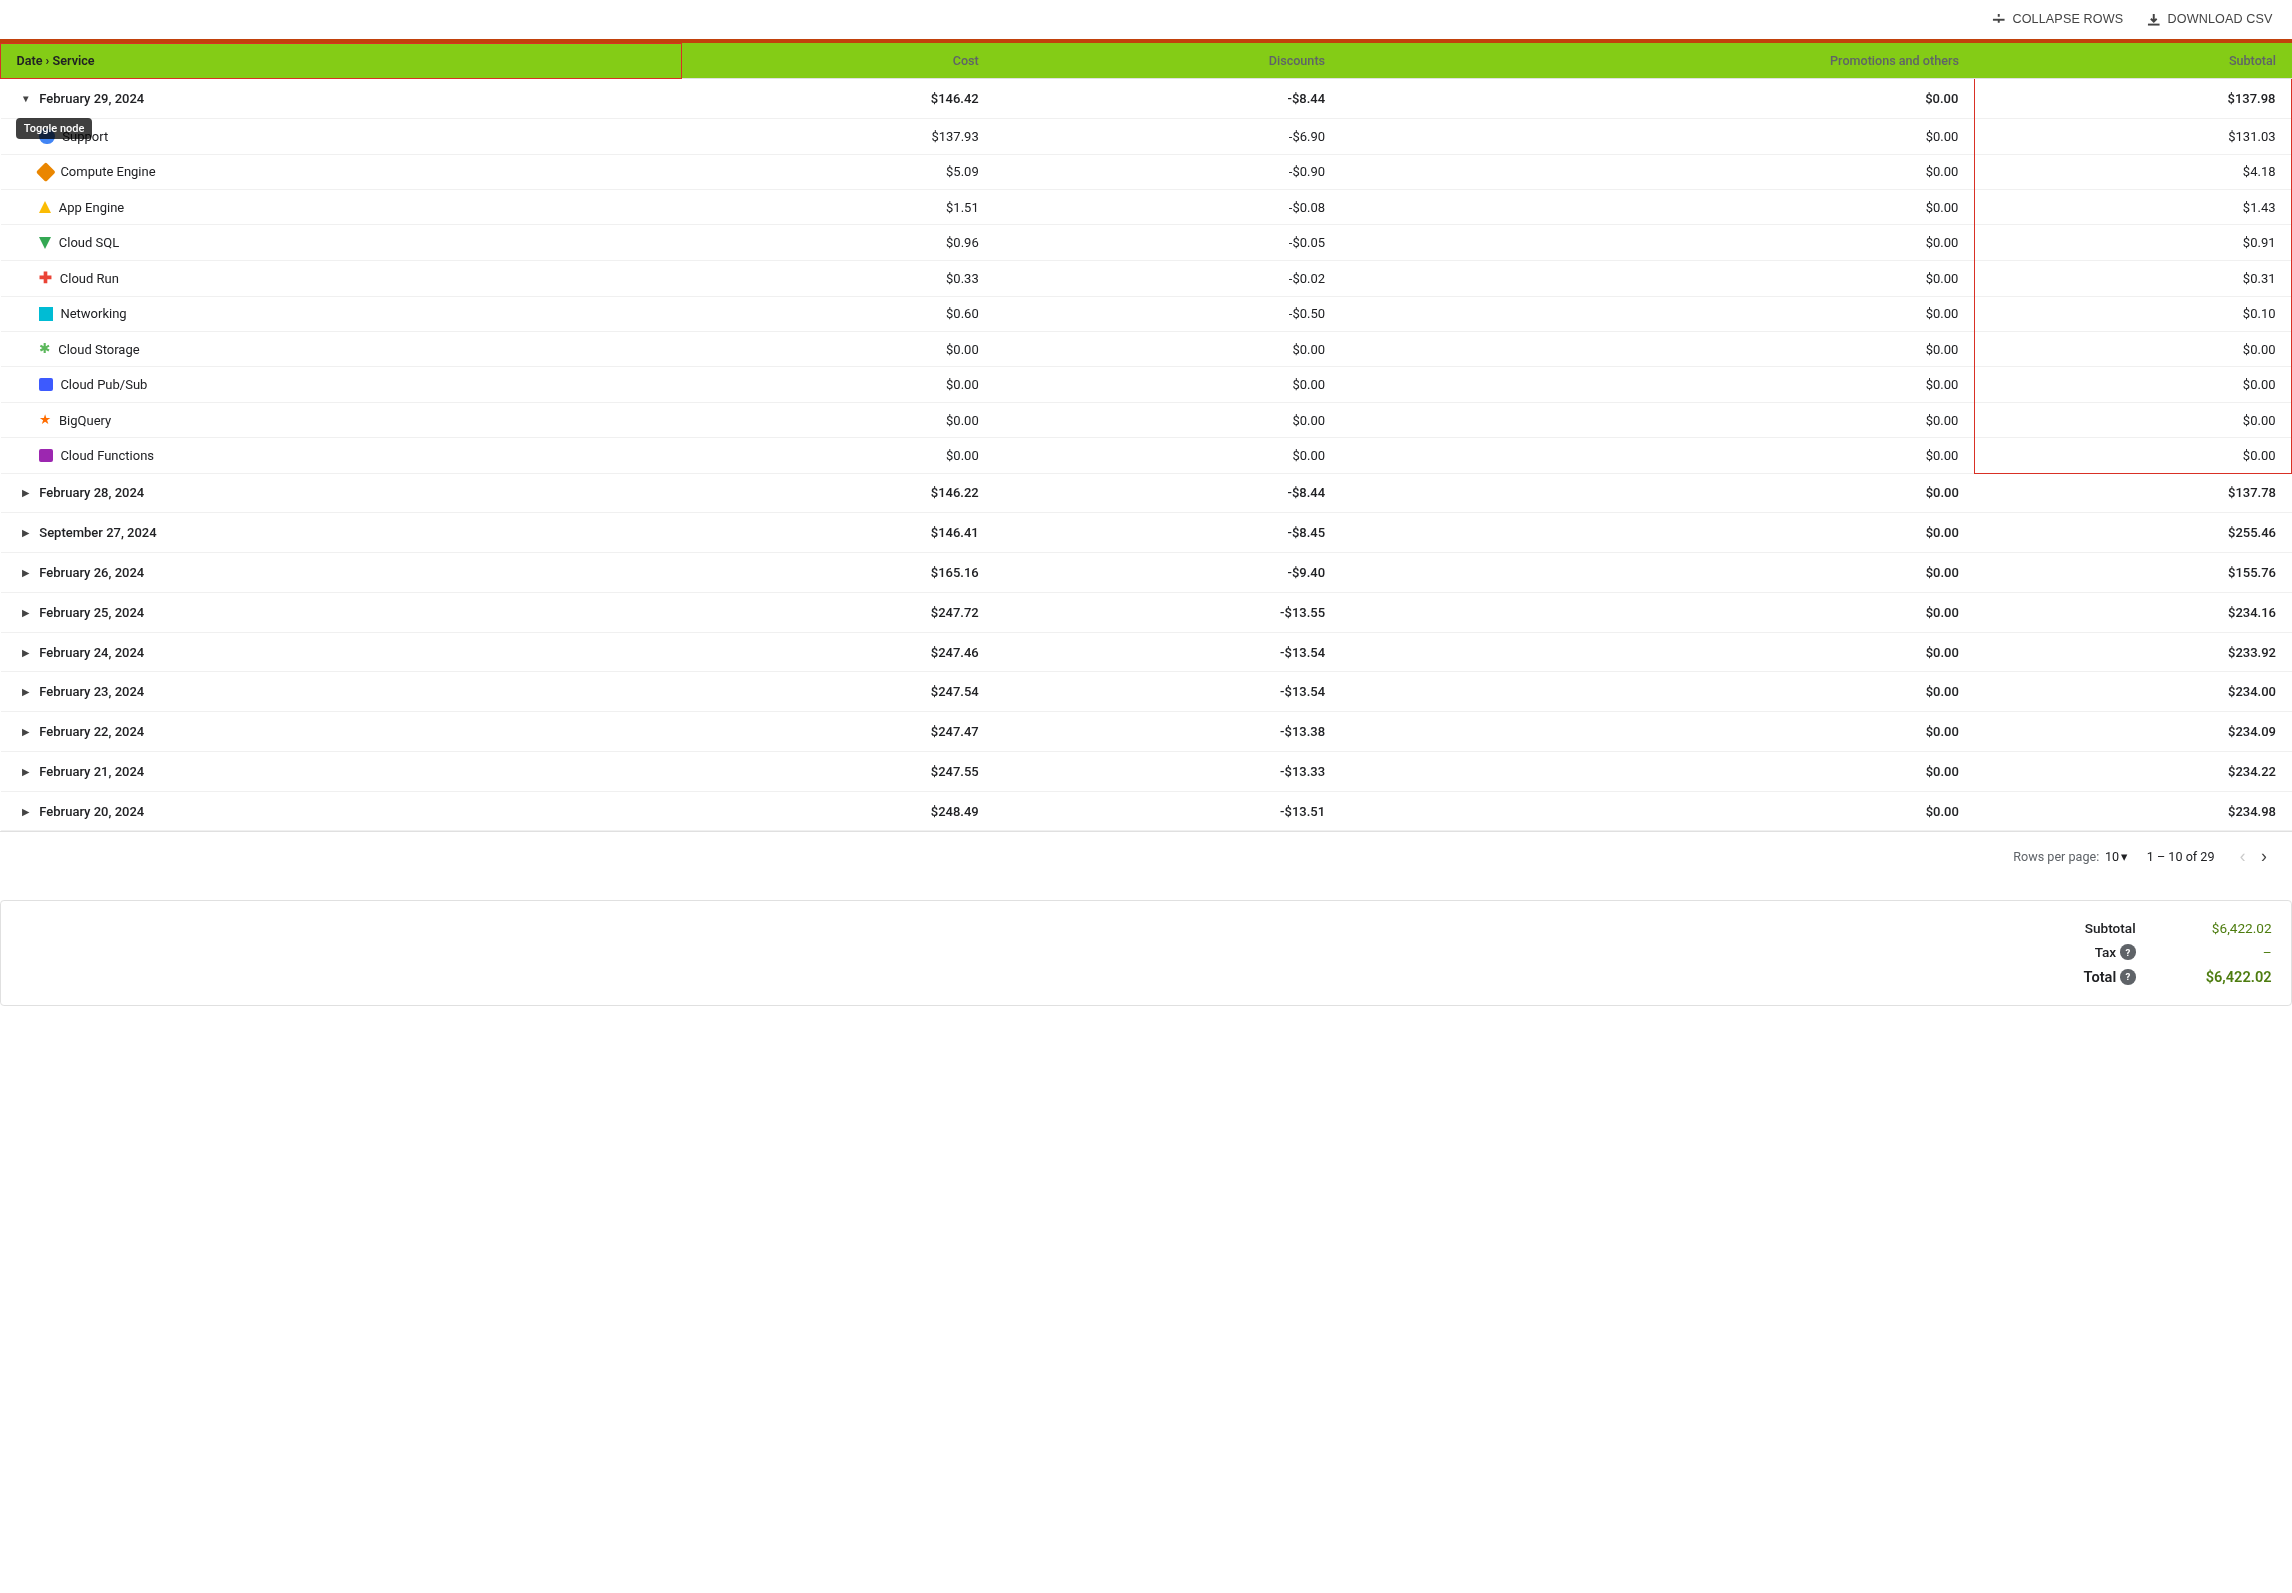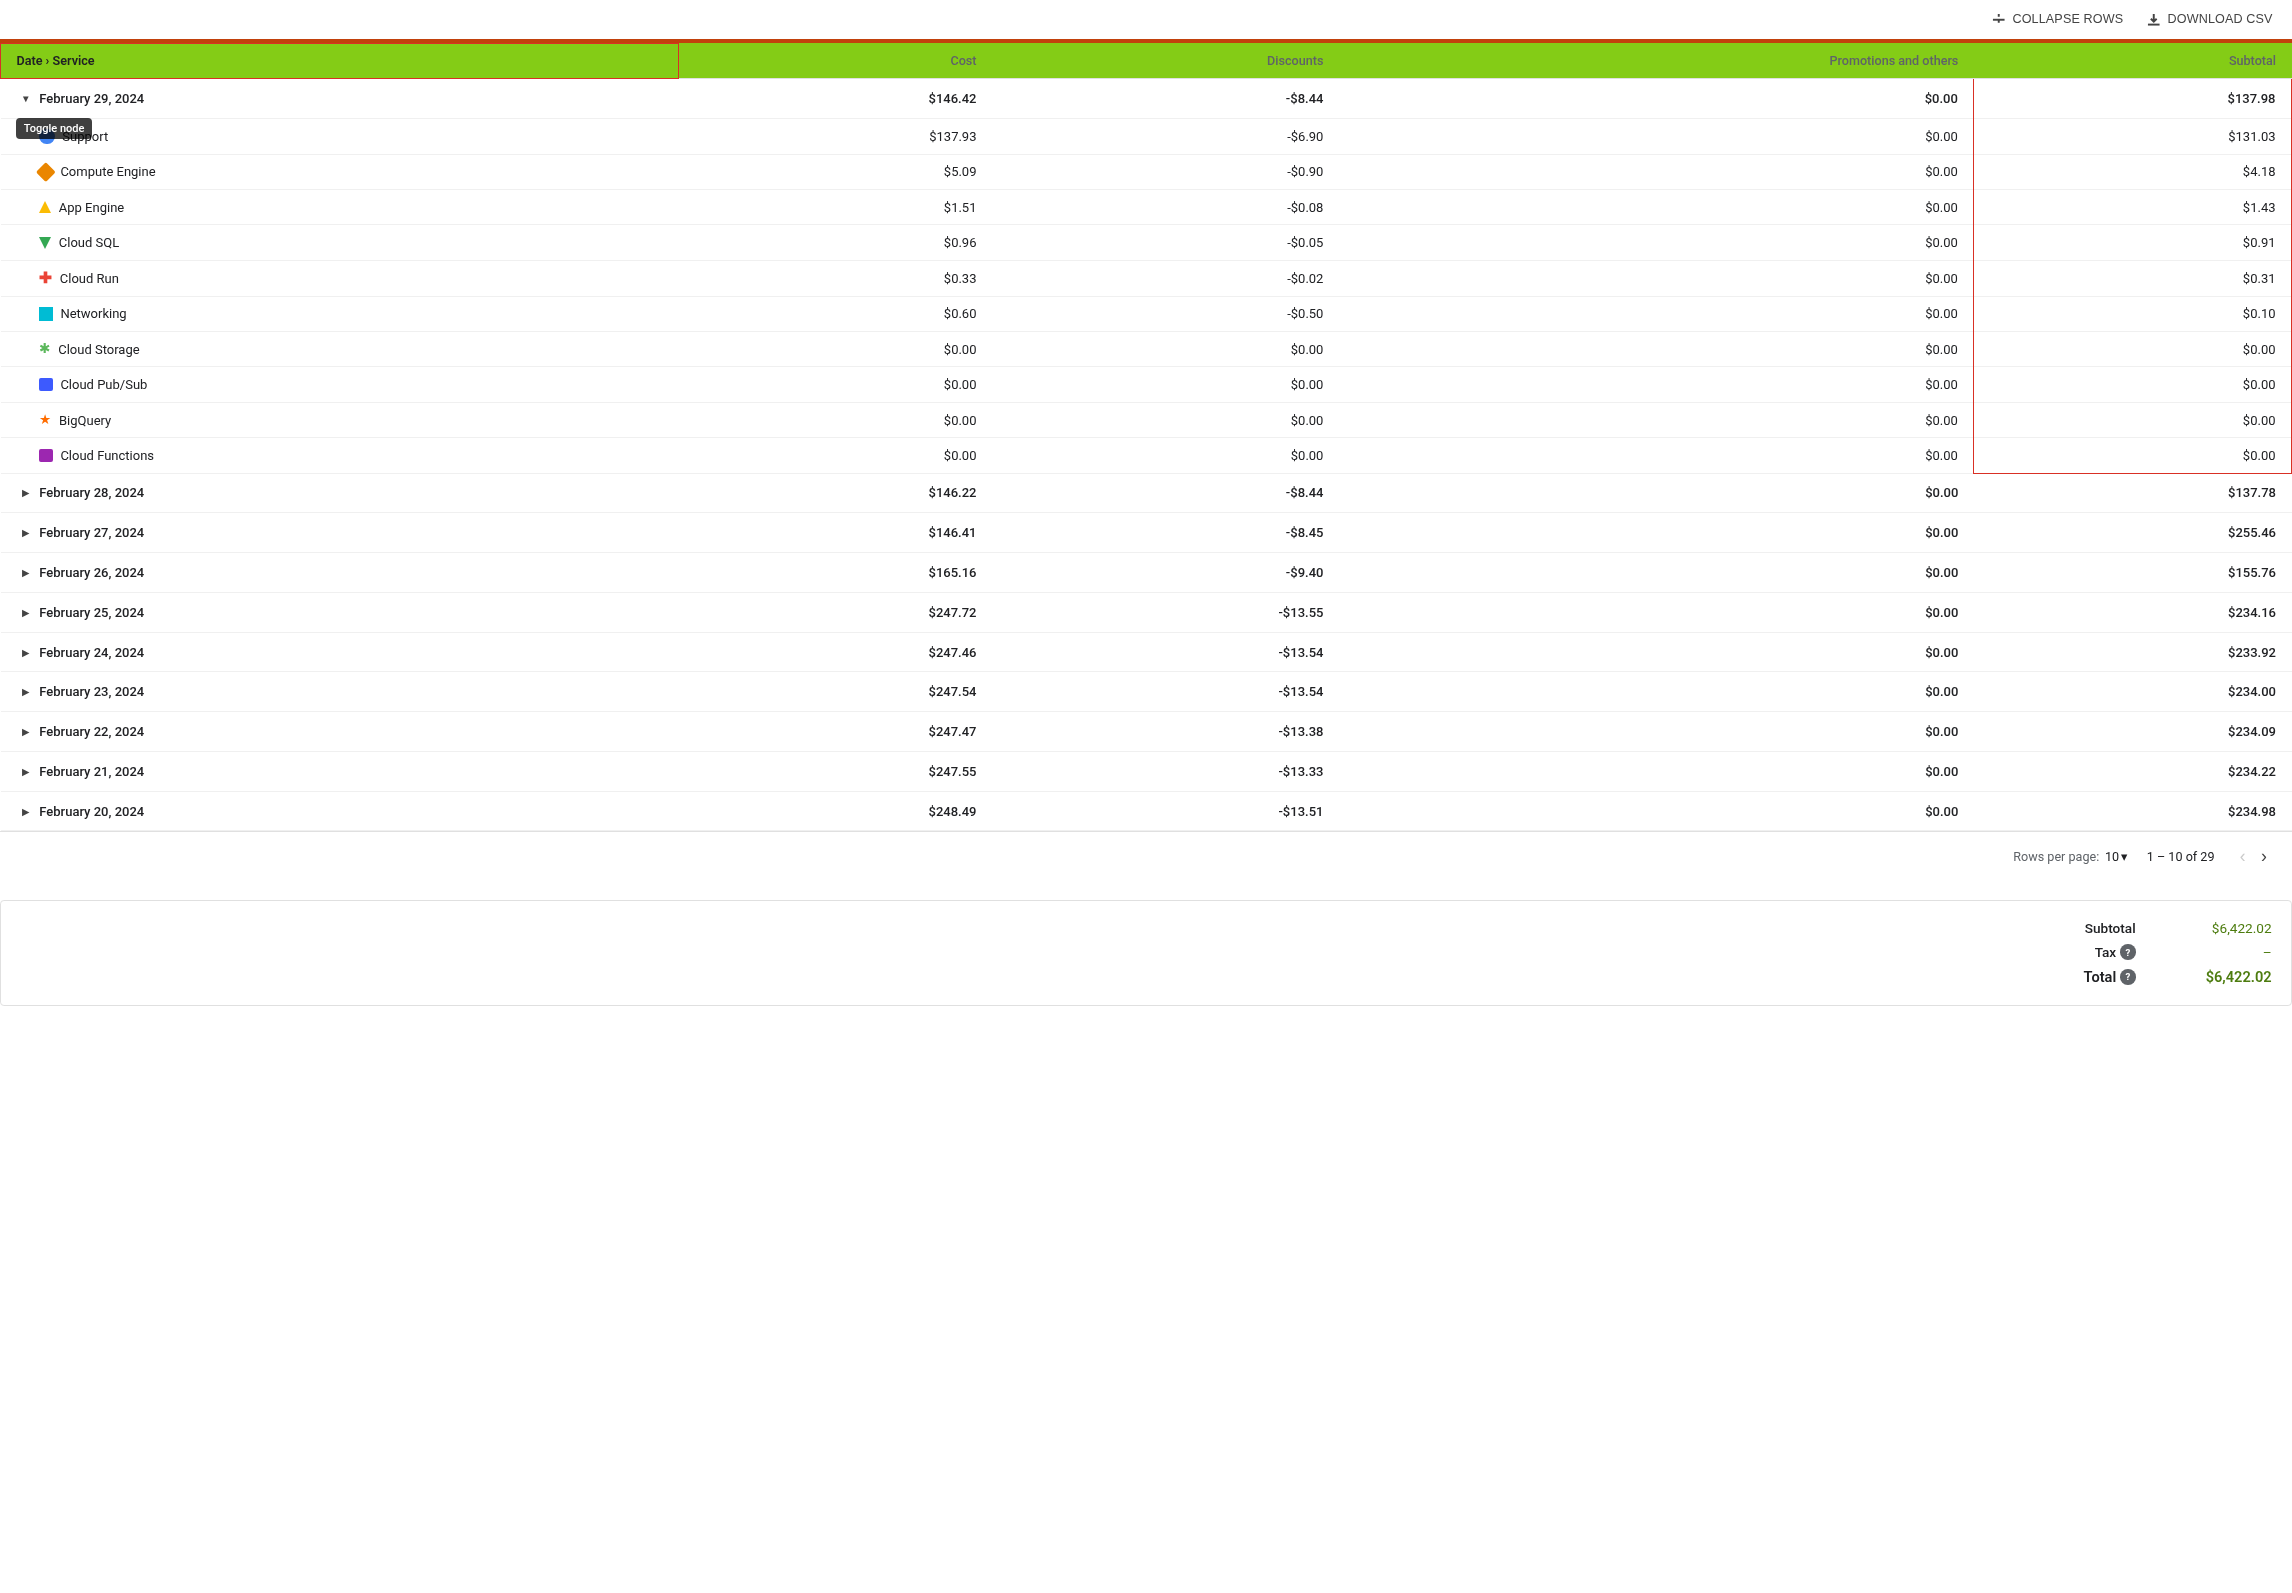--- a/index.html
+++ b/index.html
@@ -472,21 +472,21 @@
         <td>-$8.44</td>
         <td>$0.00</td>
         <td>$137.78</td>
       </tr>
       <tr class="date-row">
         <td class="label-cell">
           <div class="date-cell-inner">
             <span class="expand-icon">
                 <span class="chevron-right"></span>
               </span>
-            <span>February 27, 2024</span>
+            <span>September 27, 2024</span>
           </div>
         </td>
         <td>$146.41</td>
         <td>-$8.45</td>
         <td>$0.00</td>
         <td>$255.46</td>
       </tr>
       <tr class="date-row">
         <td class="label-cell">
           <div class="date-cell-inner">

